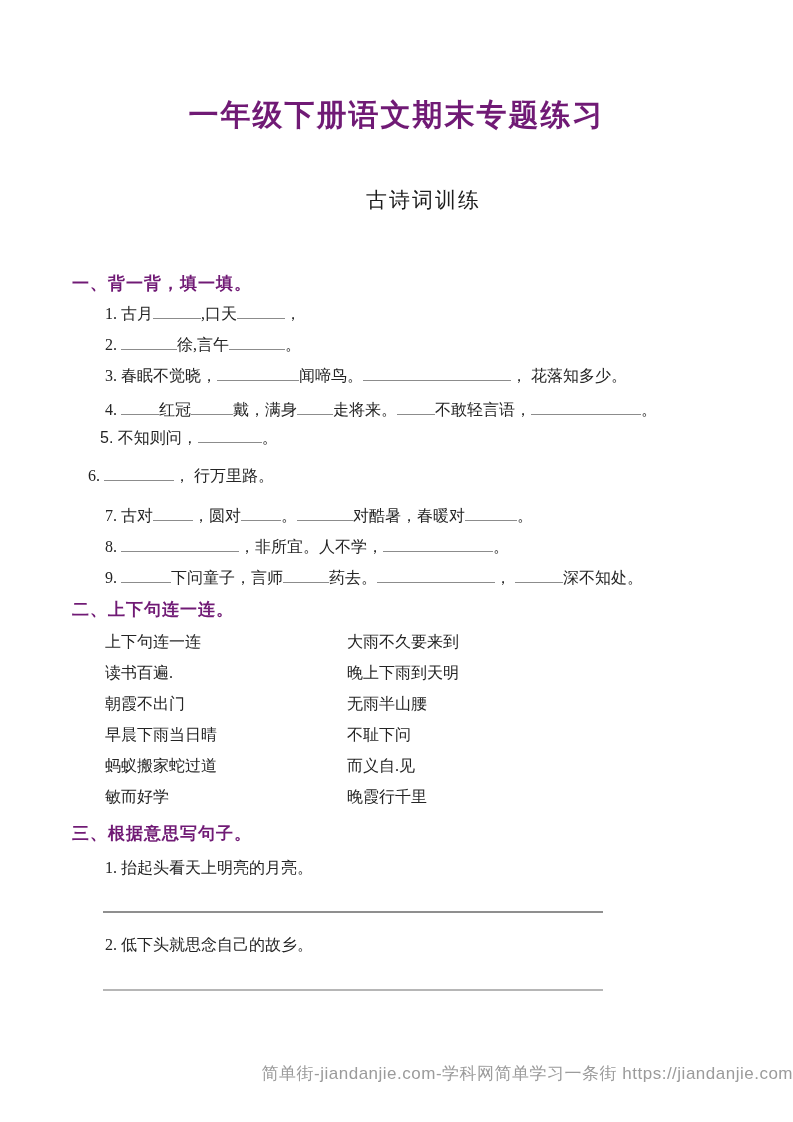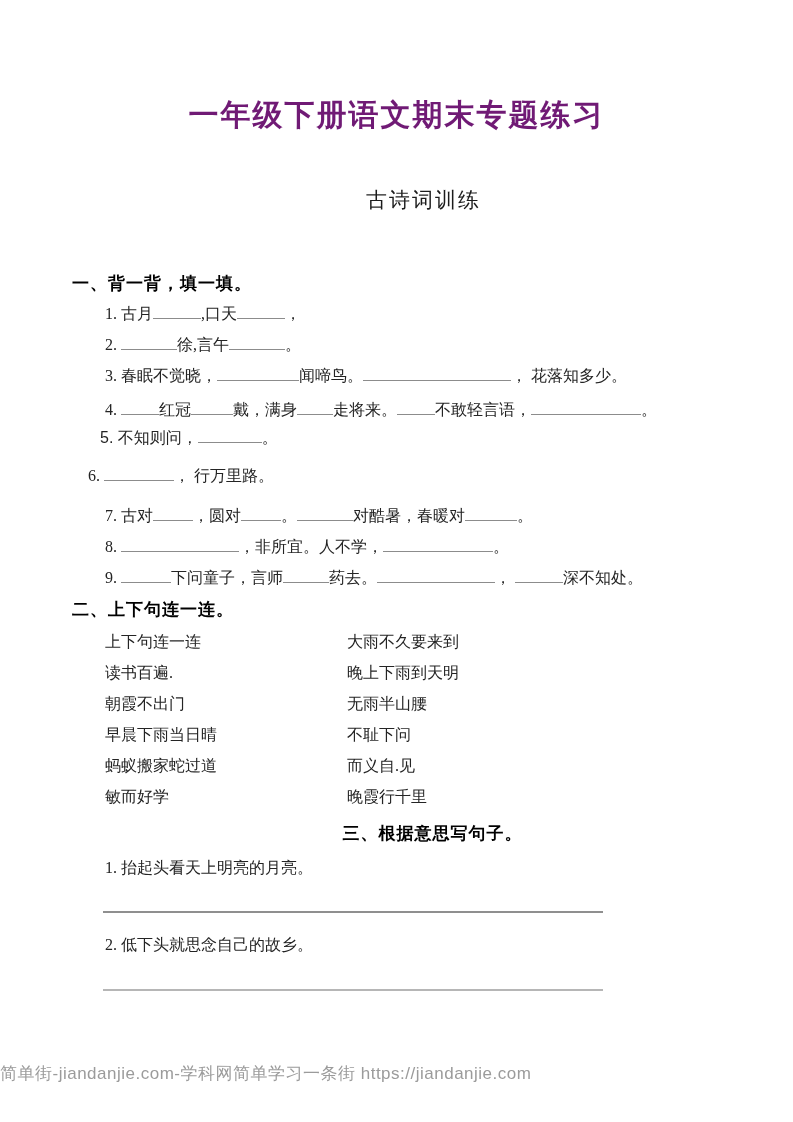--- a/index.html
+++ b/index.html
@@ -36,25 +36,25 @@
     left: 27px;
     color: #1c1c1c;
   }
   .sec-head {
     margin: 0 0 0 72px;
     line-height: 24px;
     font-family: "Liberation Sans", sans-serif;
     font-weight: 700;
     font-size: 17px;
     letter-spacing: 1px;
-    color: #000000;
+    color: #701a75;
   }
   #sec-recite-head { margin-top: 59px; }
   #sec-match-head  { margin-top: 9px; }
-  #sec-write-head  { margin-top: 14px; text-align: center; }
+  #sec-write-head  { margin-top: 14px; }
 
   .fill-item {
     margin-left: 105px;
     line-height: 22px;
     font-size: 16px;
     white-space: nowrap;
   }
   .fill-item.sans { font-family: "Liberation Sans", sans-serif; }
   .fill-item:nth-of-type(1) { margin-top: 7px; }
   .fill-item:nth-of-type(2) { margin-top: 9px; }
@@ -93,23 +93,23 @@
     height: 0;
     margin-left: 103px;
     border-top: 2px solid #8f8f8f;
   }
   #answer-line-0 { margin-top: 32px; }
   #answer-line-1 { margin-top: 33px; border-top-color: #b6b6b6; }
 
   .doc-footer {
     position: absolute;
     left: 0;
-    right: 6px;
+    right: 0;
     top: 1062px;
-    text-align: left;
+    text-align: right;
     font-family: "Liberation Sans", sans-serif;
     font-size: 17px;
     color: #9b9b9b;
     letter-spacing: 0.5px;
   }
 </style>
 </head>
 <body>
 
 <div class="page">

